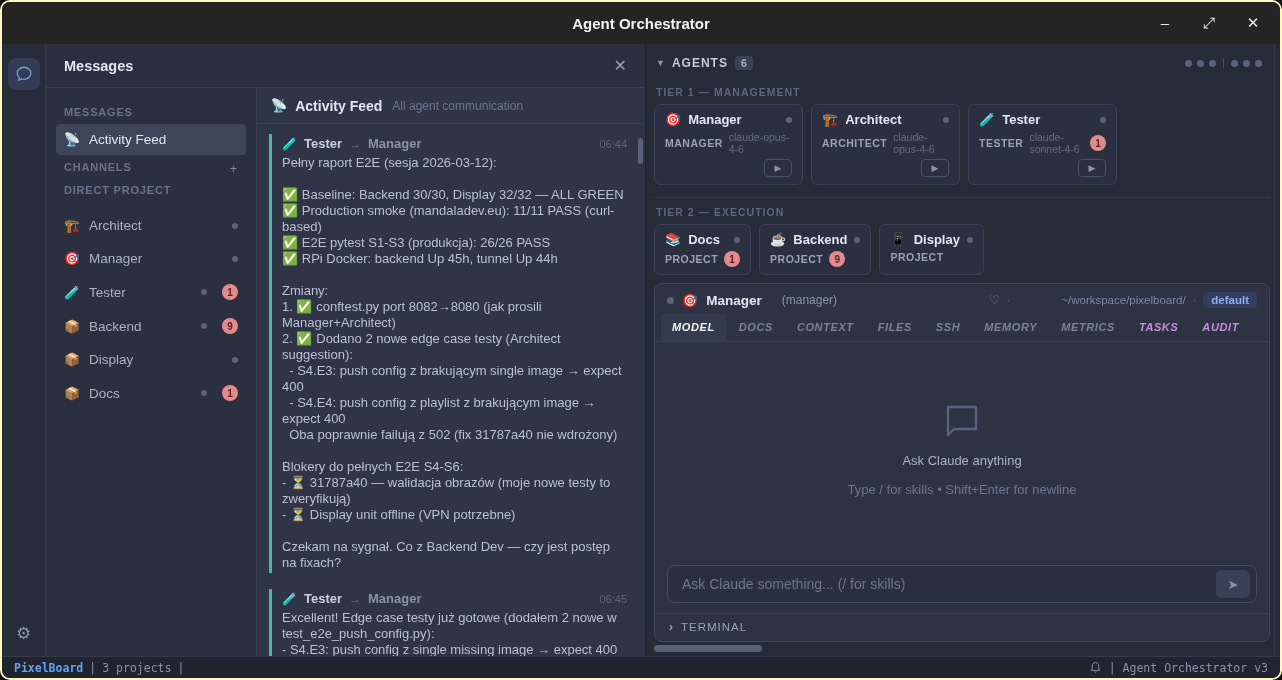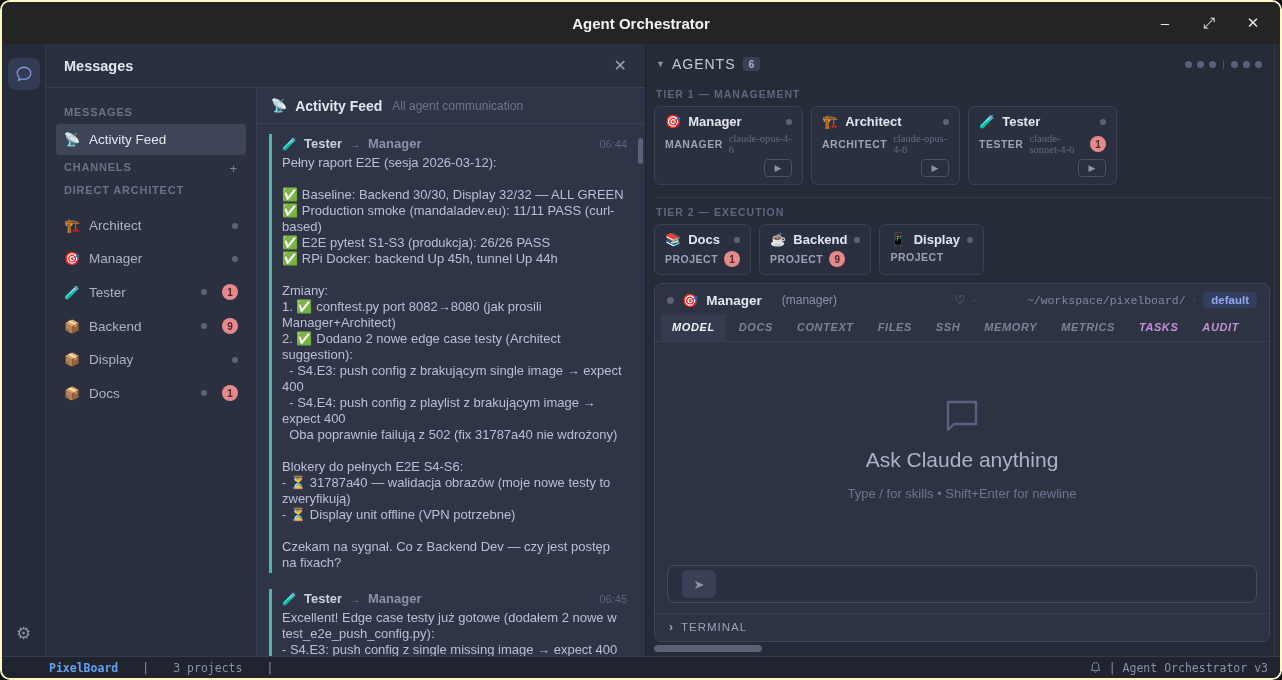--- a/index.html
+++ b/index.html
@@ -91,71 +91,71 @@
   .msg-to { color:#8a92a8; font-weight:bold; font-size:13px; }
   .msg-time { margin-left:auto; color:#5d6478; font-size:11px; }
   .msg-body { color:#b9c0d4; font-size:13px; line-height:16px; white-space:pre-wrap; }
 
   
   .right-panel { flex:1; display:flex; flex-direction:column; padding:8px 10px 4px 8px; min-width:0; position:relative; }
   .right-edge { position:absolute; right:0; top:0; bottom:0; width:6px; border-left:1px solid #343a4c; }
 
   .agents-header { display:flex; align-items:center; gap:7px; padding:4px 2px 8px; }
   .agents-caret { color:#8a92a8; font-size:9px; }
-  .agents-title { color:#c3cada; font-weight:normal; font-size:14px; letter-spacing:1px; }
+  .agents-title { color:#c3cada; font-weight:bold; font-size:12px; letter-spacing:1px; }
   .agents-count { background:#3a4154; color:#aab2c4; font-size:10.5px; font-weight:bold; border-radius:3px; padding:1px 6px; }
   .agents-dots { margin-left:auto; display:flex; align-items:center; gap:5px; padding-right:6px; }
   .agents-dots .d { width:7px; height:7px; border-radius:50%; background:#596180; }
   .agents-dots .sep { width:1px; height:9px; background:#4a5168; margin:0 2px; }
 
   .tier-label { color:#5f6680; font-size:10.5px; font-weight:bold; letter-spacing:1px; padding:8px 2px 6px; }
   .tier2-section { border-top:1px solid #333a4c; margin-top:12px; }
   .card-row { display:flex; gap:8px; }
 
   .agent-card {
     background:#2b3040; border:1px solid #3b4254; border-radius:6px;
     padding:7px 10px 7px; width:149px; display:flex; flex-direction:column; gap:4px;
   }
   .agent-card.small { width:auto; min-width:88px; padding:7px 10px; }
   .ac-row1 { display:flex; align-items:center; gap:7px; }
   .ac-row1 .i { font-size:13px; }
   .ac-name { color:#e2e6f0; font-weight:bold; font-size:13px; }
   .ac-dot { width:6px; height:6px; border-radius:50%; background:#5b6378; margin-left:auto; }
   .ac-row2 { display:flex; align-items:center; gap:6px; }
   .ac-role { color:#9aa2b8; font-size:10.5px; font-weight:bold; letter-spacing:0.5px; }
-  .ac-model { color:#636b82; font-size:10.5px; font-family:Liberation Serif, serif; }
+  .ac-model { color:#636b82; font-size:10.5px; font-family:Liberation Sans, sans-serif; }
   .ac-row3 { display:flex; justify-content:flex-end; }
   .play-btn {
     width:28px; height:18px; border:1px solid #4a5268; border-radius:4px;
     display:flex; align-items:center; justify-content:center; color:#8b93ab; font-size:9px;
   }
 
   
   .manager-panel {
     flex:1; margin-top:8px; background:#2e3344; border:1px solid #3e455a; border-radius:8px;
     display:flex; flex-direction:column; min-height:0; overflow:hidden;
   }
   .mgr-head { display:flex; align-items:center; gap:8px; padding:8px 12px 6px; }
   .mgr-status-dot { width:7px; height:7px; border-radius:50%; background:#5b6378; }
   .mgr-head .i { font-size:13px; }
   .mgr-name { color:#e2e6f0; font-weight:bold; font-size:13.5px; }
   .mgr-role { color:#8a92a8; font-size:12px;margin-left:12px; }
   .mgr-right { margin-left:auto; display:flex; align-items:center; gap:7px; }
   .mgr-heart { color:#7d8599; font-size:12px; }
   .mgr-sep { color:#5d6478; font-size:11px; }
-  .mgr-path { color:#7d89a5; font-size:11.5px; font-family:Liberation Mono, monospace;margin-left:44px; }
+  .mgr-path { color:#7d89a5; font-size:11.5px; font-family:Liberation Sans, sans-serif;margin-left:44px; }
   .default-badge { background:#333e60; color:#93a9ef; font-weight:bold; font-size:11.5px; border-radius:4px; padding:2px 8px; }
 
   .mgr-tabs { display:flex; gap:2px; padding:0 6px; border-bottom:1px solid #3a4054;font-style:italic; }
   .tab { padding:7px 11px 8px; font-size:11px; font-weight:bold; letter-spacing:0.6px; color:#7a8298; }
   .tab.active { color:#eef1f7; background:#343b4e; }
   .tab.accent { color:#c490d8; }
 
   .mgr-empty { flex:1; display:flex; flex-direction:column; align-items:center; justify-content:center; gap:14px; }
-  .empty-title { color:#aab2c8; font-size:21px; }
+  .empty-title { color:#aab2c8; font-size:13px; }
   .empty-hint { color:#6d7590; font-size:13px;text-align:center; }
 
   .mgr-input-row { padding:8px 12px 10px; }
   .ask-input {
     display:flex; align-items:center; background:#2a2f40; border:1px solid #434b61;
     border-radius:8px; height:38px; padding:0 6px 0 14px;
   }
   .ask-placeholder { color:#6d7590; font-size:14px; flex:1; }
   .send-btn {
     width:34px; height:28px; background:#3a4156; border-radius:6px;
@@ -169,21 +169,21 @@
   .h-scrollbar { height:7px; margin-top:3px; position:relative; }
   .h-scrollbar .thumb { position:absolute; left:0; top:0; height:7px; width:108px; border-radius:4px; background:#596175; }
 
   
   .statusbar {
     height:22px; flex:0 0 22px; background:#20242f; border-top:1px solid #343a4c;
     display:flex; align-items:center; padding:0 12px;
     font-family:"DejaVu Sans Mono", monospace; font-size:11.5px; color:#8b92a8;
   }
   .sb-app { color:#64a2f0; font-weight:bold; }
-  .sb-left { display:flex; gap:24px; align-items:center;margin-left:35px; }
+  .sb-left { display:flex; gap:6px; align-items:center; }
   .sb-right { margin-left:auto; display:flex; gap:7px; align-items:center; }
 </style>
 </head>
 <body>
 
 <div class="window">
 
   <div class="titlebar">
     <div class="title">Agent Orchestrator</div>
     <div class="win-controls">
@@ -218,21 +218,21 @@
           </div>
           <div class="side-item selected">
             <span class="i">📡</span>
             <span>Activity Feed</span>
           </div>
           <div class="section-label">
             <span>CHANNELS</span>
             <span class="plus">+</span>
           </div>
           <div class="section-label">
-            <span>DIRECT ARCHITECT</span>
+            <span>DIRECT PROJECT</span>
           </div>
 
           <div class="dm-group">
             <div class="side-item">
               <span class="i">🏗️</span>
               <span>Architect</span>
               <span class="dot"></span>
             </div>
             <div class="side-item">
               <span class="i">🎯</span>
@@ -459,20 +459,21 @@
         <div class="mgr-empty">
           <svg width="40" height="36" viewBox="0 0 40 36">
             <path d="M6 4 h28 v22 h-22 l-6 6 z" fill="none" stroke="#596180" stroke-width="2.4" stroke-linejoin="round"></path>
           </svg>
           <div class="empty-title">Ask Claude anything</div>
           <div class="empty-hint">Type / for skills • Shift+Enter for newline</div>
         </div>
 
         <div class="mgr-input-row">
           <div class="ask-input">
+            <span class="ask-placeholder">Ask Claude something... (/ for skills)</span>
             <span class="send-btn">
                 <span>➤</span>
               </span>
           </div>
         </div>
 
         <div class="terminal-row">
           <span class="term-chev">›</span>
           <span class="term-label">TERMINAL</span>
         </div>

